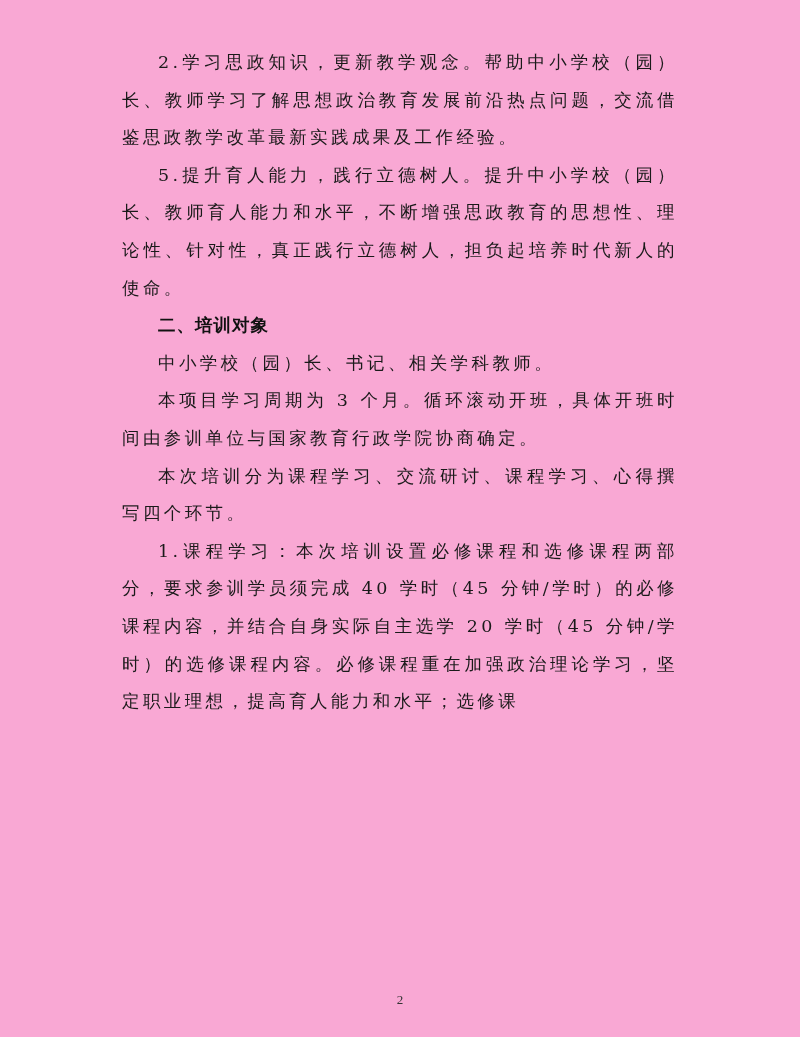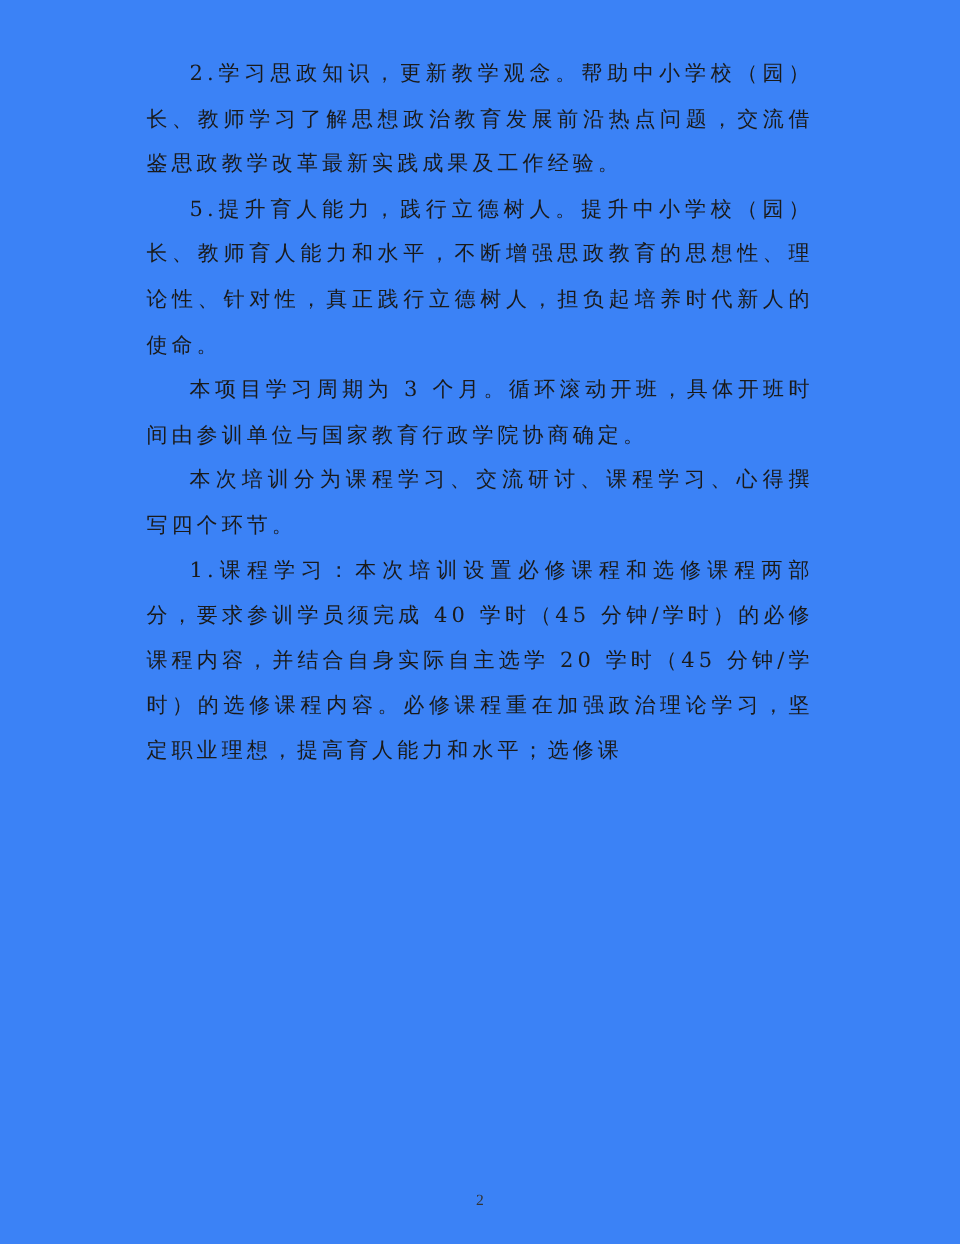--- a/index.html
+++ b/index.html
@@ -1,17 +1,17 @@
 <!DOCTYPE html>
 <html><head>
 <meta charset="utf-8">
 <style>
   html, body { margin: 0; padding: 0; background: #ffffff; }
   body { width: 800px; height: 1037px; position: relative; overflow: hidden; }
-  .page { position: absolute; left: 0; top: 0; width: 800px; height: 1037px; background: #3b82f6; }
+  .page { position: absolute; left: 0; top: 0; width: 800px; height: 1037px; background: #f9a8d4; }
   .content { position: absolute; left: 122px; top: 44px; width: 556px; }
   .para {
     font-family: "DejaVu Serif", "Liberation Serif", serif;
     font-size: 17.5px;
     color: #1a1a1a;
     line-height: 37.6px;
     margin: 0;
     text-align: justify;
     text-align-last: left;
     letter-spacing: 3.4px;
@@ -35,18 +35,20 @@
     font-size: 13px; color: #333;
   }
 </style>
 </head>
 <body>
 
 <div class="page">
   <div class="content">
     <p class="para">2.学习思政知识，更新教学观念。帮助中小学校（园）长、教师学习了解思想政治教育发展前沿热点问题，交流借鉴思政教学改革最新实践成果及工作经验。</p>
     <p class="para">5.提升育人能力，践行立德树人。提升中小学校（园）长、教师育人能力和水平，不断增强思政教育的思想性、理论性、针对性，真正践行立德树人，担负起培养时代新人的使命。</p>
+    <p class="heading">二、培训对象</p>
+    <p class="para">中小学校（园）长、书记、相关学科教师。</p>
     <p class="para">本项目学习周期为 3 个月。循环滚动开班，具体开班时间由参训单位与国家教育行政学院协商确定。</p>
     <p class="para">本次培训分为课程学习、交流研讨、课程学习、心得撰写四个环节。</p>
     <p class="para">1.课程学习：本次培训设置必修课程和选修课程两部分，要求参训学员须完成 40 学时（45 分钟/学时）的必修课程内容，并结合自身实际自主选学 20 学时（45 分钟/学时）的选修课程内容。必修课程重在加强政治理论学习，坚定职业理想，提高育人能力和水平；选修课</p>
   </div>
   <div class="page-number">2</div>
 </div>
 
 </body></html>

